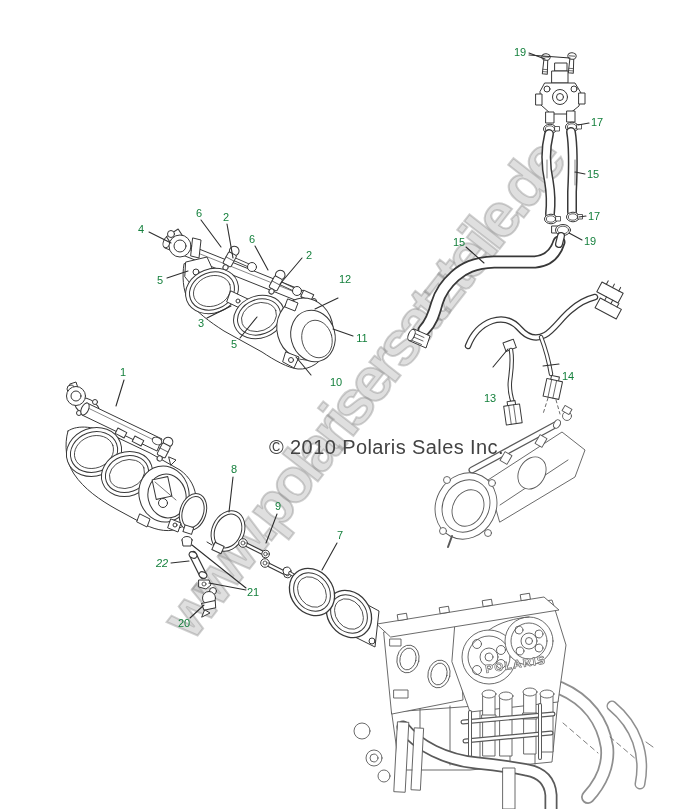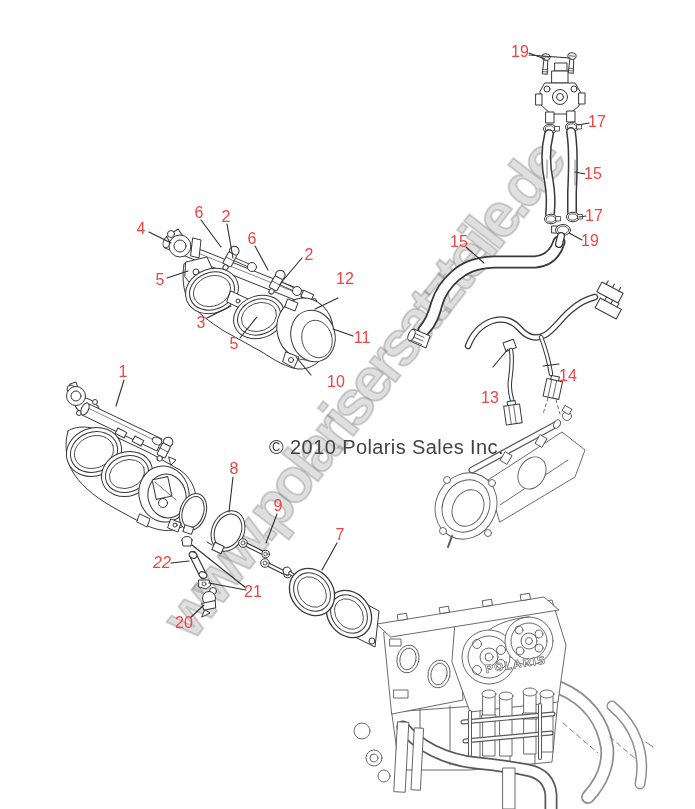--- a/index.html
+++ b/index.html
@@ -7,21 +7,21 @@
          font-family:"Liberation Sans",sans-serif;}
   .watermark{position:absolute;left:362px;top:390px;
     transform:translate(-50%,-50%) rotate(-52deg);
     font-size:62px;font-weight:bold;letter-spacing:-6px;white-space:nowrap;
     color:rgba(178,178,178,0.42);-webkit-text-stroke:2px rgba(140,140,140,0.40);
     z-index:1;pointer-events:none;}
   .artsvg{position:absolute;left:0;top:0;z-index:2;}
   .copyright{position:absolute;left:269px;top:436px;font-size:20px;color:#434343;
     letter-spacing:.4px;z-index:3;white-space:nowrap;}
   .callouts{position:absolute;left:0;top:0;width:100%;height:100%;z-index:4;pointer-events:none;}
-  .callout{position:absolute;transform:translate(-50%,-50%);font-size:16px;color:#ef4444;}
+  .callout{position:absolute;transform:translate(-50%,-50%);font-size:11px;color:#15803d;}
 </style>
 </head>
 <body>
 
 <div class="stage">
 
   <div class="watermark">www.polarisersatzteile.de</div>
 
   <svg class="artsvg" width="695" height="809" viewBox="0 0 695 809" fill="none" stroke-linecap="round" stroke-linejoin="round">
 

